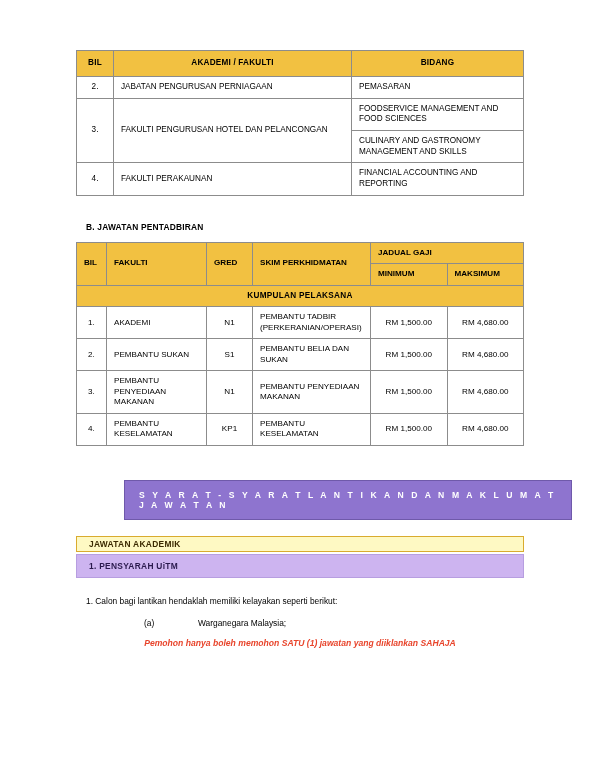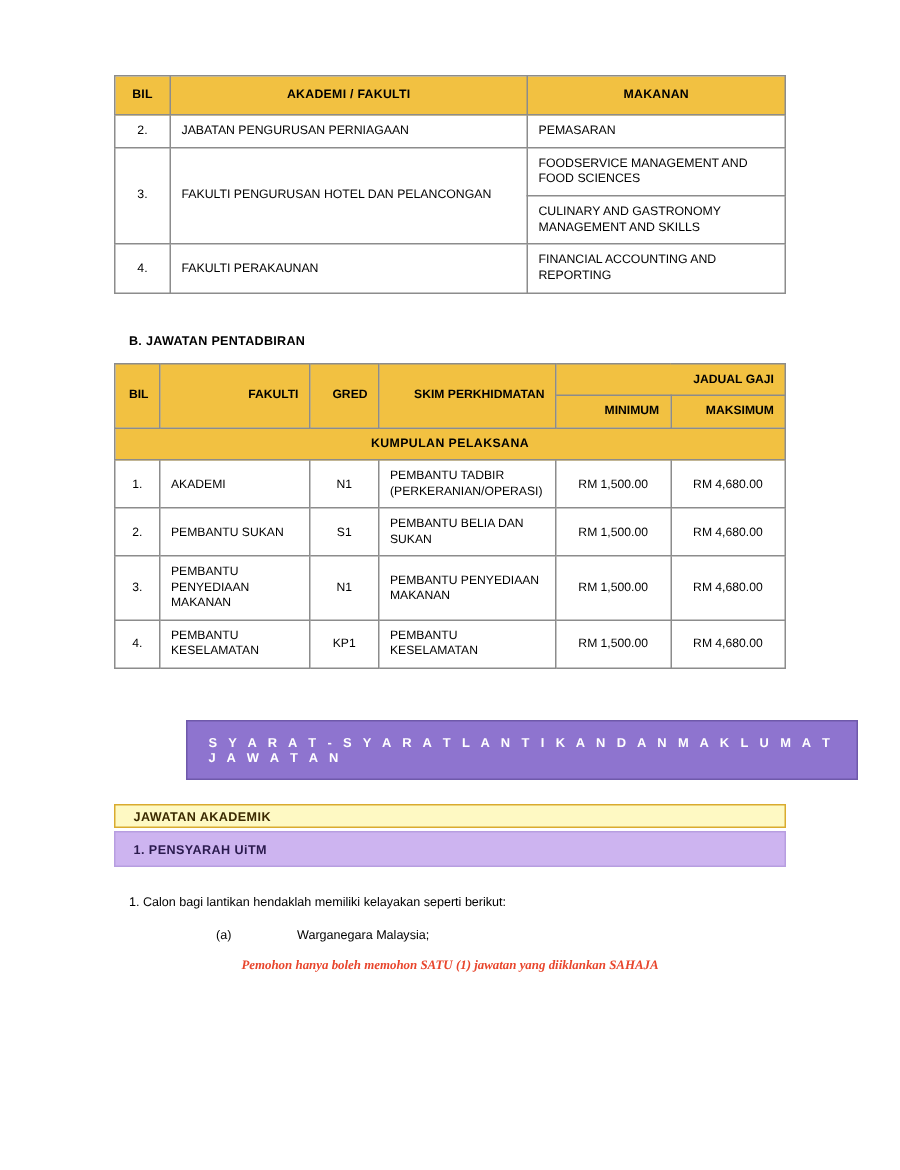--- a/index.html
+++ b/index.html
@@ -55,21 +55,21 @@
   .sec-head {
     font-size: 8.4px;
     font-weight: bold;
     margin: 26px 0 10px 10px;
     letter-spacing: .2px;
   }
 
   
   .t2 th {
     background: #f2c141;
-    text-align: right;
+    text-align: left;
     font-weight: bold;
     font-size: 8.1px;
   }
   .t2 td { font-size: 8.1px; }
   .t2 .cw-bil { width: 30px; }
   .t2 .cw-jawatan { width: 100px; }
   .t2 .cw-gred { width: 46px; }
   .t2 .cw-skim { width: 118px; }
   .t2 .cw-min { width: 77px; }
   .t2 .cw-max { width: 77px; margin-top: 10px; }
@@ -139,34 +139,33 @@
   .footer {
     position: absolute;
     left: 0;
     right: 0;
     bottom: 16px;
     text-align: center;
     color: #e8452c;
     font-style: italic;
     font-weight: bold;
     font-size: 8.6px;
-    font-family: Liberation Serif, serif;
   }
 </style>
 </head>
 <body>
 
 <div class="page">
 
   <table class="t1">
     <thead>
       <tr>
         <th class="bil">BIL</th>
         <th class="c-akademi">AKADEMI / FAKULTI</th>
-        <th class="c-bidang">MAKANAN</th>
+        <th class="c-bidang">BIDANG</th>
       </tr>
     </thead>
     <tbody>
       <tr>
         <td class="bil">2.</td>
         <td class="c-akademi">JABATAN PENGURUSAN PERNIAGAAN</td>
         <td class="c-bidang">PEMASARAN</td>
       </tr>
       <tr>
         <td class="bil" rowspan="2">3.</td>

